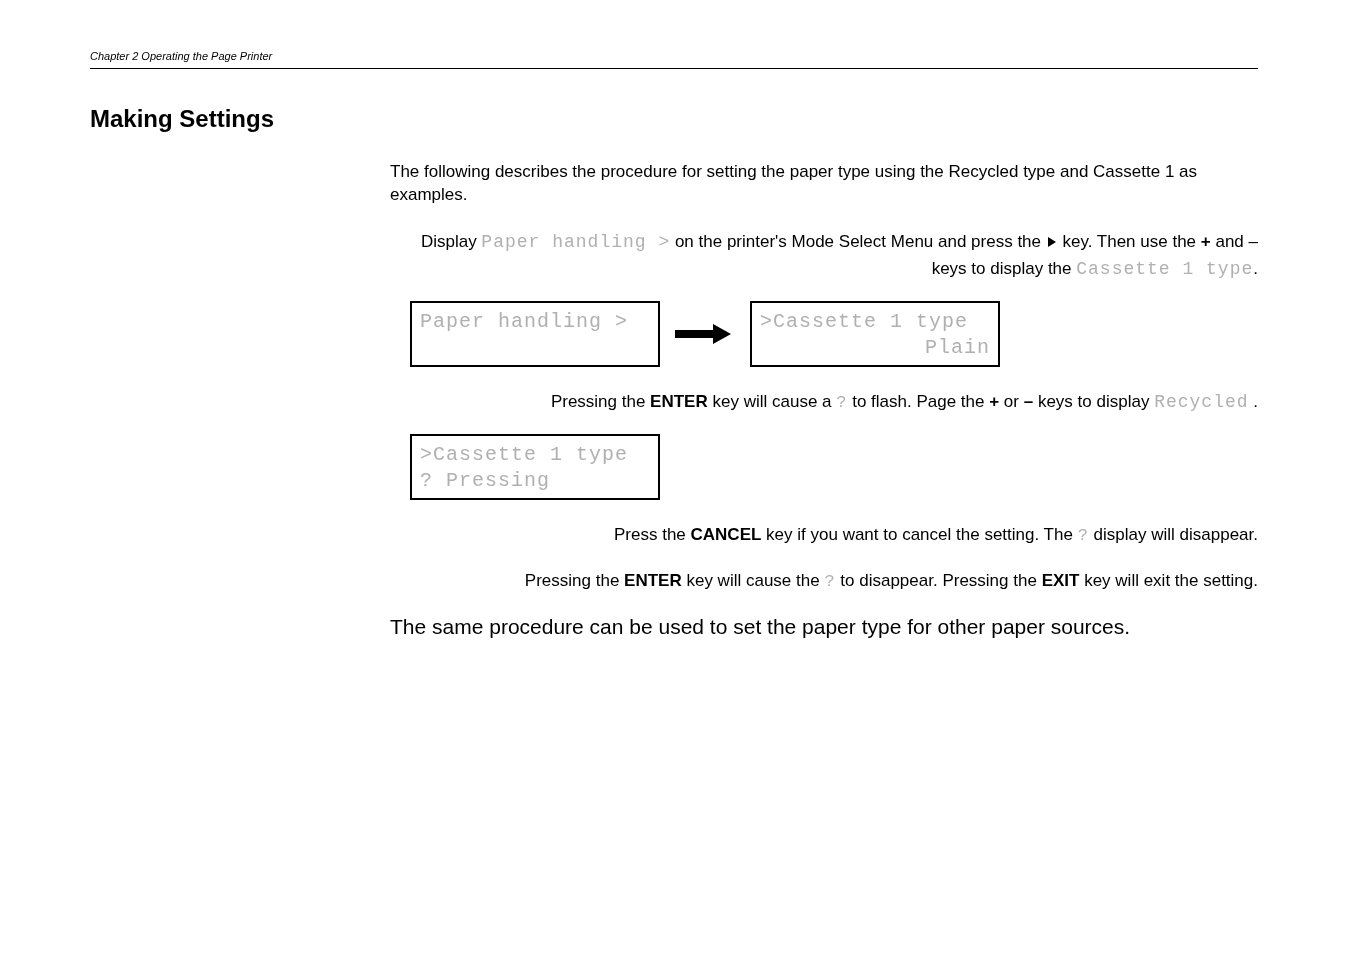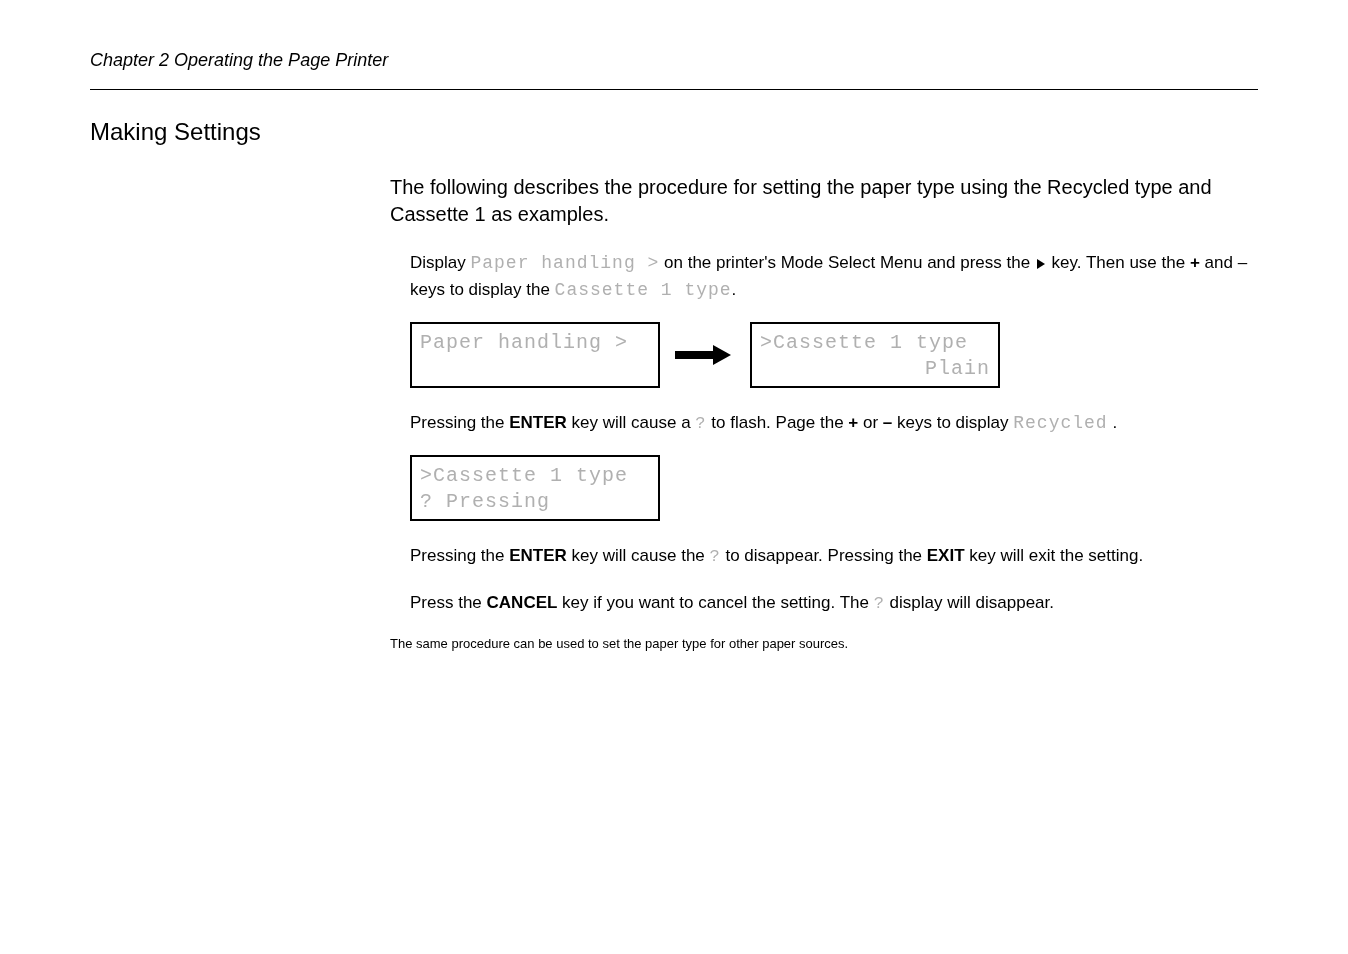--- a/index.html
+++ b/index.html
@@ -11,45 +11,46 @@
     color: #000;
   }
   .page {
     width: 1348px;
     height: 954px;
     padding: 50px 90px 0 90px;
     position: relative;
   }
   .chapter-header {
     font-style: italic;
-    font-size: 18px;
-    padding-bottom: 18px;
+    font-size: 11px;
+    padding-bottom: 6px;
     border-bottom: 1.5px solid #000;
-    margin-bottom: 28px;
+    margin-bottom: 36px;
   }
   .section-title {
     font-size: 24px;
-    font-weight: normal;
+    font-weight: bold;
     margin-bottom: 28px;
   }
   .indent-block {
     margin-left: 300px;
   }
   .intro {
-    font-size: 20px;
+    font-size: 17px;
     line-height: 1.35;
     margin-bottom: 22px;
   }
   .step-block {
     margin-left: 20px;
     margin-bottom: 20px;
   }
   .step-text {
     font-size: 17px;
     line-height: 1.5;
+    text-align: right;
   }
   .lcd-inline {
     font-family: "Courier New", Courier, monospace;
     font-size: 18px;
     color: #b0b0b0;
     letter-spacing: 1px;
     vertical-align: baseline;
   }
   .lcd-inline-small {
     font-family: "Courier New", Courier, monospace;
@@ -114,21 +115,21 @@
     position: absolute;
     left: 38px;
     top: 0;
     width: 0;
     height: 0;
     border-top: 10px solid transparent;
     border-bottom: 10px solid transparent;
     border-left: 18px solid #000;
   }
   .closing {
-    font-size: 13px;
+    font-size: 21px;
     margin-top: 10px;
   }
 </style>
 </head>
 <body>
 
 <div class="page">
 
   <div class="chapter-header">Chapter 2  Operating the Page Printer</div>
 
@@ -168,26 +169,26 @@
       <div class="lcd-row">
         <div class="lcd-box">
           <div>&gt;Cassette 1 type</div>
           <div>? Pressing</div>
         </div>
       </div>
     </div>
 
     <div class="step-block">
       <div class="step-text">
-        <span>Pressing the </span><span class="bold">ENTER</span><span> key will cause the </span><span class="lcd-inline-small">?</span><span> to disappear. Pressing the </span><span class="bold">EXIT</span><span> key will exit the setting.</span>
+        <span>Press the </span><span class="bold">CANCEL</span><span> key if you want to cancel the setting. The </span><span class="lcd-inline-small">?</span><span> display will disappear.</span>
       </div>
     </div>
 
     <div class="step-block">
       <div class="step-text">
-        <span>Press the </span><span class="bold">CANCEL</span><span> key if you want to cancel the setting. The </span><span class="lcd-inline-small">?</span><span> display will disappear.</span>
+        <span>Pressing the </span><span class="bold">ENTER</span><span> key will cause the </span><span class="lcd-inline-small">?</span><span> to disappear. Pressing the </span><span class="bold">EXIT</span><span> key will exit the setting.</span>
       </div>
     </div>
 
     <div class="closing">The same procedure can be used to set the paper type for other paper sources.</div>
 
   </div>
 </div>
 
 </body></html>

